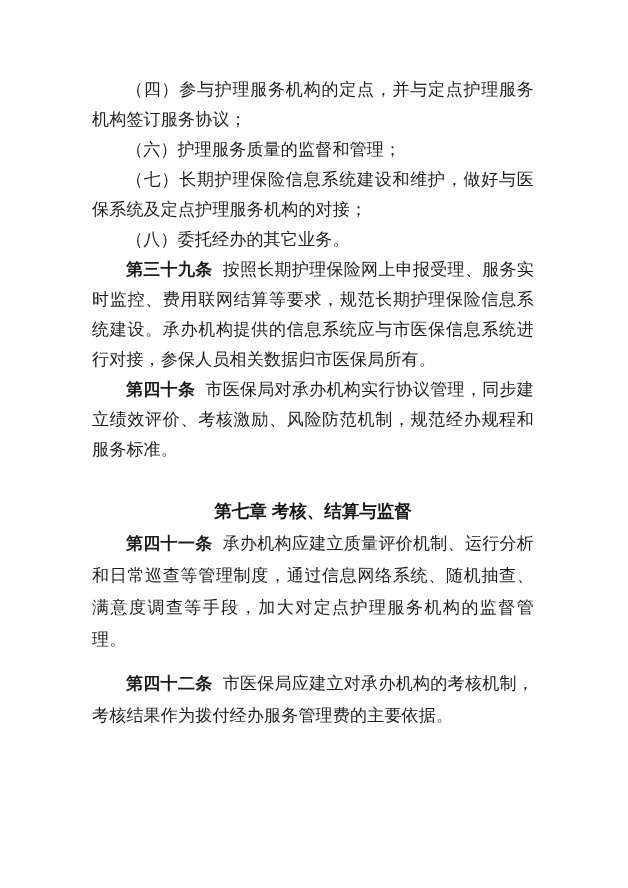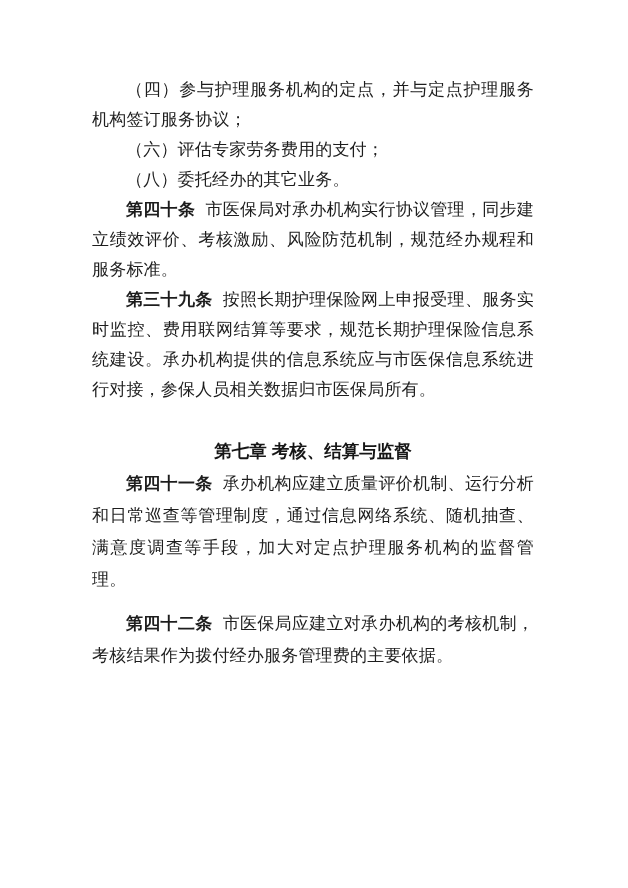--- a/index.html
+++ b/index.html
@@ -64,31 +64,32 @@
 </style>
 </head>
 <body>
 
 <div class="page">
   <div class="text-column">
 
     <p class="para">（四）参与护理服务机构的定点，并与定点护理服务机构签订服务协议；</p>
 
 
-    <p class="para">（六）评估专家劳务费用的支付；</p>
+    <p class="para">（六）护理服务质量的监督和管理；</p>
 
+    <p class="para">（七）长期护理保险信息系统建设和维护，做好与医保系统及定点护理服务机构的对接；</p>
 
     <p class="para">（八）委托经办的其它业务。</p>
 
     <p class="para">
-      <span class="para-lead">第四十条</span><span>市医保局对承办机构实行协议管理，同步建立绩效评价、考核激励、风险防范机制，规范经办规程和服务标准。</span>
+      <span class="para-lead">第三十九条</span><span>按照长期护理保险网上申报受理、服务实时监控、费用联网结算等要求，规范长期护理保险信息系统建设。承办机构提供的信息系统应与市医保信息系统进行对接，参保人员相关数据归市医保局所有。</span>
     </p>
 
     <p class="para">
-      <span class="para-lead">第三十九条</span><span>按照长期护理保险网上申报受理、服务实时监控、费用联网结算等要求，规范长期护理保险信息系统建设。承办机构提供的信息系统应与市医保信息系统进行对接，参保人员相关数据归市医保局所有。</span>
+      <span class="para-lead">第四十条</span><span>市医保局对承办机构实行协议管理，同步建立绩效评价、考核激励、风险防范机制，规范经办规程和服务标准。</span>
     </p>
 
     <h2 class="chapter-heading">第七章 考核、结算与监督</h2>
 
     <div class="chapter-section">
       <p class="para">
         <span class="para-lead">第四十一条</span><span>承办机构应建立质量评价机制、运行分析和日常巡查等管理制度，通过信息网络系统、随机抽查、满意度调查等手段，加大对定点护理服务机构的监督管理。</span>
       </p>
 
       <p class="para">

